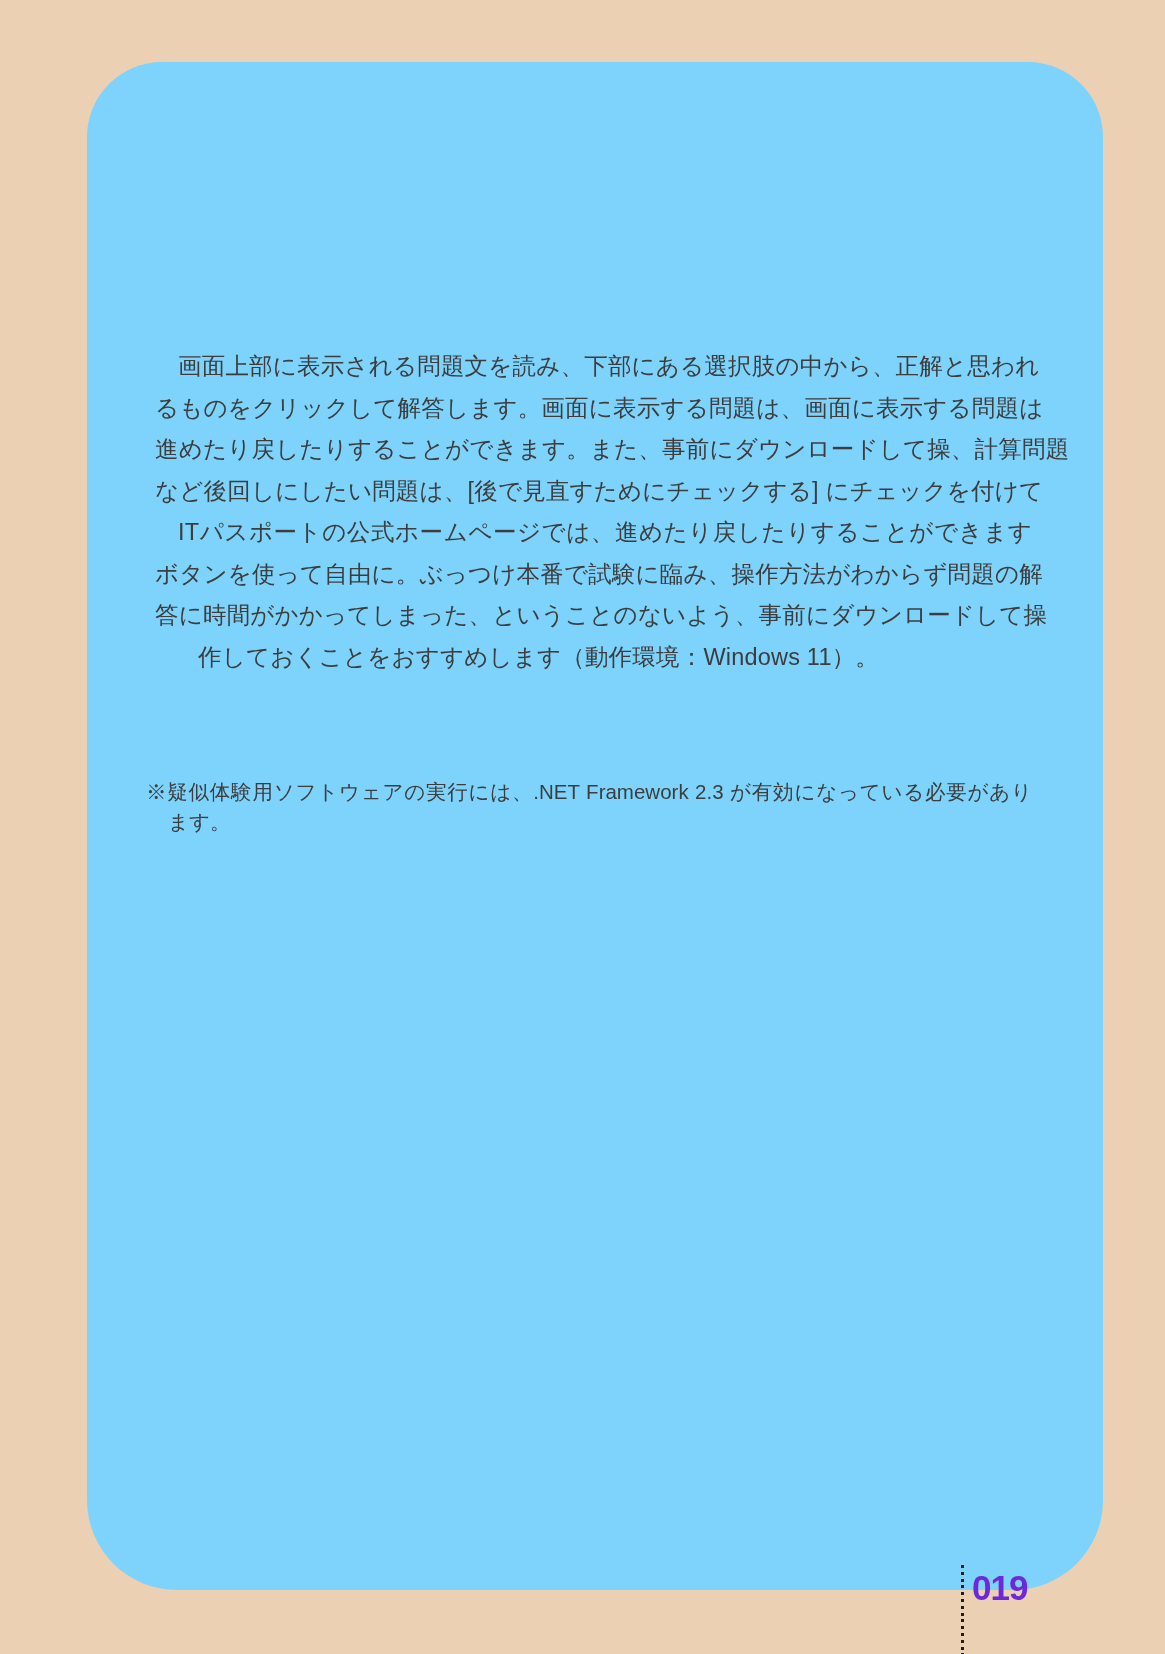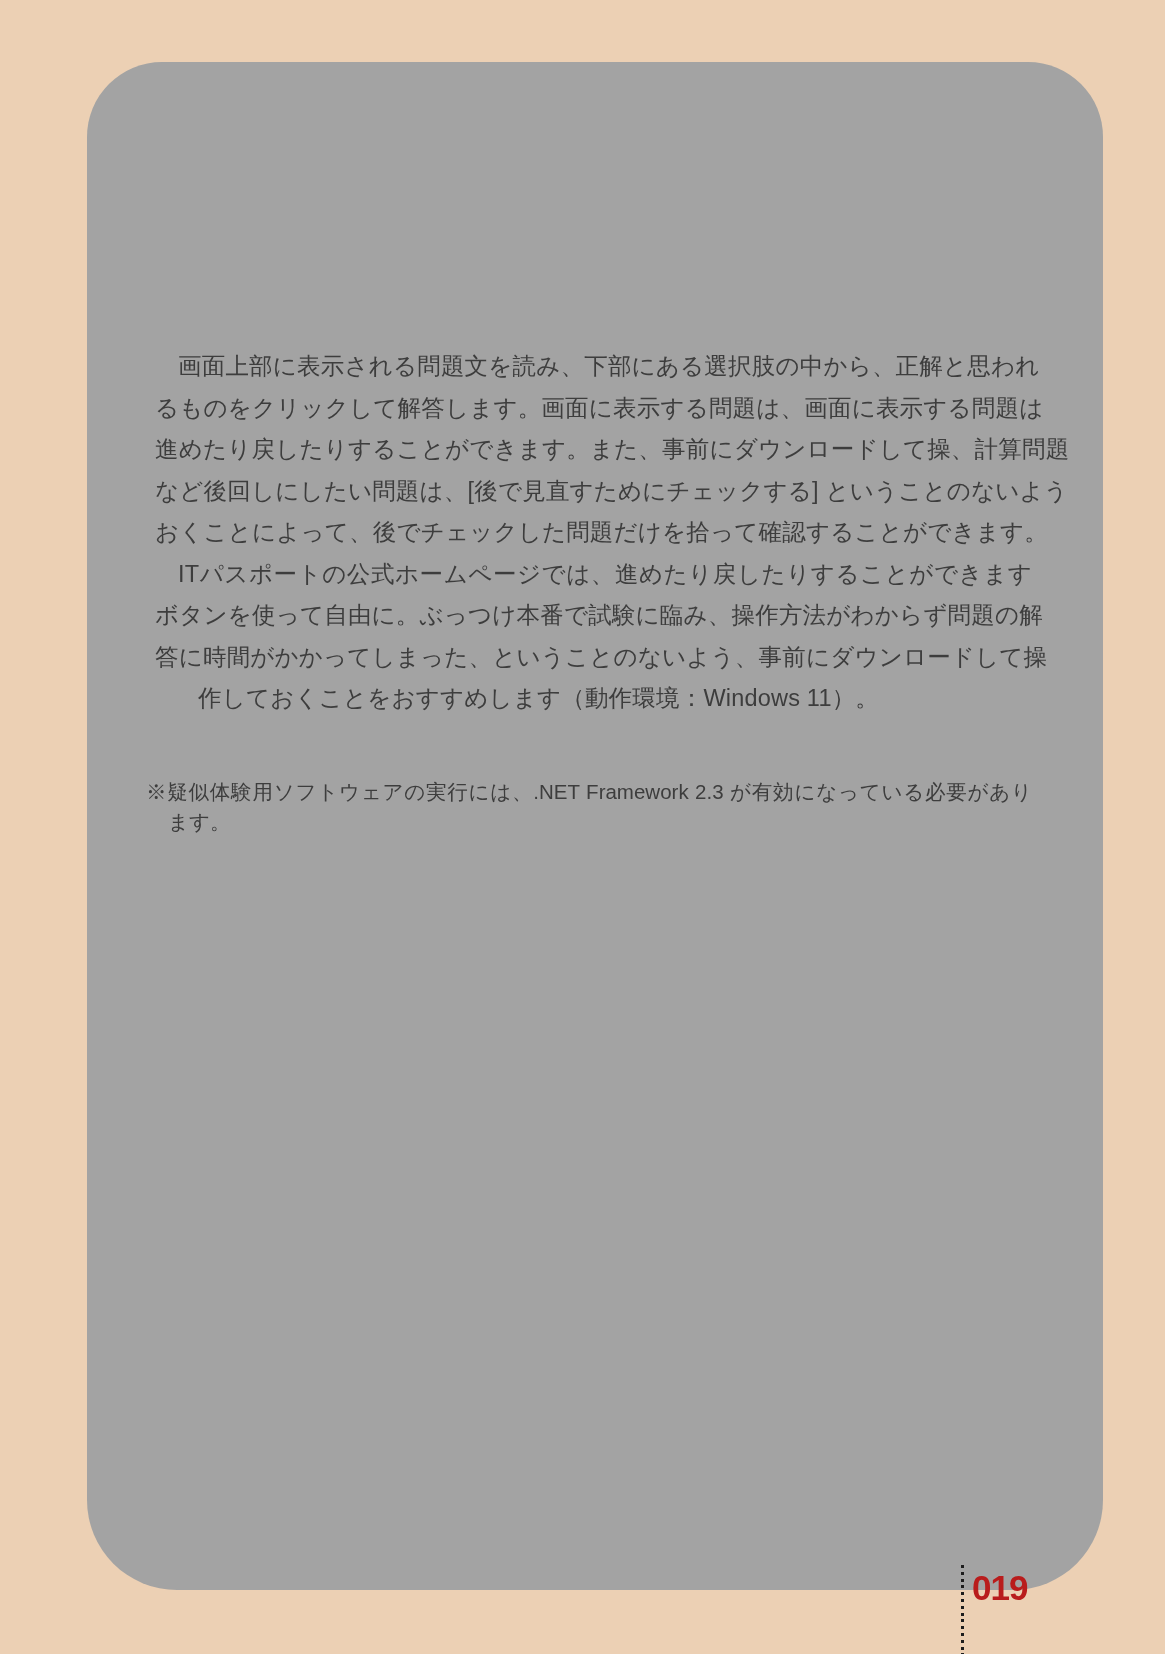--- a/index.html
+++ b/index.html
@@ -13,21 +13,21 @@
     overflow: hidden;
     background: #ecd0b4;
     font-family: "Liberation Sans", sans-serif;
   }
   .paper {
     position: absolute;
     left: 87px;
     top: 62px;
     width: 1016px;
     height: 1528px;
-    background: #a3a3a3;
+    background: #7dd3fc;
     border-radius: 75px 75px 90px 90px;
   }
   .textblock {
     position: absolute;
     left: 68px;   
     top: 284px;   
     width: 877px;
     font-size: 23.5px;
     line-height: 41.5px;
     color: #3d3d3d;
@@ -68,21 +68,21 @@
     padding-left: 22px;
     text-align: left;
     text-align-last: left;
   }
   .page-number {
     position: absolute;
     left: 972px;
     top: 1570px;
     font-size: 35px;
     font-weight: bold;
-    color: #b91c1c;
+    color: #6d28d9;
     letter-spacing: -1px;
     line-height: 1;
   }
   .dotted-divider {
     position: absolute;
     left: 961px;
     top: 1565px;
     width: 3px;
     height: 89px;
     background-image: repeating-linear-gradient(
@@ -93,22 +93,21 @@
   }
 </style>
 </head>
 <body>
 
 <div class="paper">
   <div class="textblock">
     <p class="line indent">画面上部に表示される問題文を読み、下部にある選択肢の中から、正解と思われ</p>
     <p class="line">るものをクリックして解答します。画面に表示する問題は、画面に表示する問題は</p>
     <p class="line">進めたり戻したりすることができます。また、事前にダウンロードして操、計算問題</p>
-    <p class="line">など後回しにしたい問題は、[後で見直すためにチェックする] ということのないよう</p>
-    <p class="line">おくことによって、後でチェックした問題だけを拾って確認することができます。</p>
+    <p class="line">など後回しにしたい問題は、[後で見直すためにチェックする] にチェックを付けて</p>
     <p class="line indent">ITパスポートの公式ホームページでは、進めたり戻したりすることができます</p>
     <p class="line">ボタンを使って自由に。ぶっつけ本番で試験に臨み、操作方法がわからず問題の解</p>
     <p class="line">答に時間がかかってしまった、ということのないよう、事前にダウンロードして操</p>
     <p class="line noj">作しておくことをおすすめします（動作環境：Windows 11）。</p>
   </div>
 
   <div class="footnote">
     <p class="fline">※疑似体験用ソフトウェアの実行には、.NET Framework 2.3 が有効になっている必要があり</p>
     <p class="fline fline2">ます。</p>
   </div>

